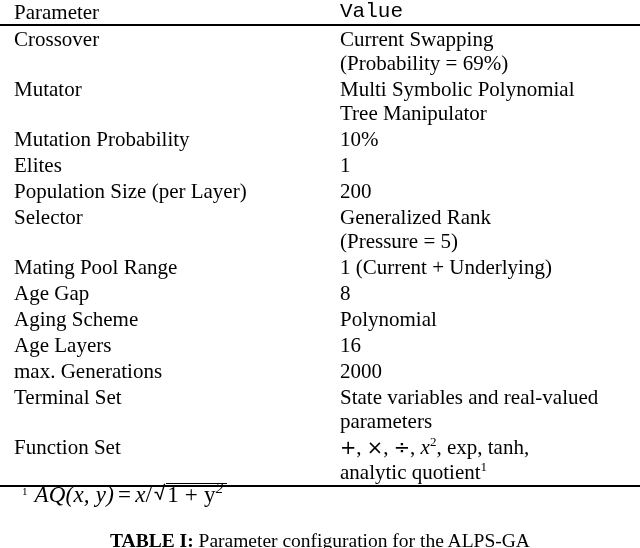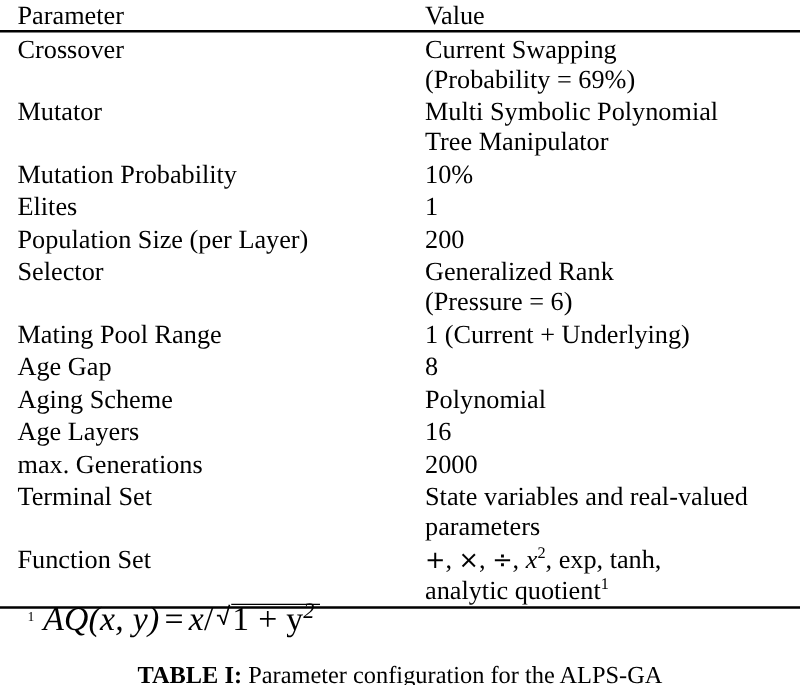--- a/index.html
+++ b/index.html
@@ -46,21 +46,21 @@
     text-align: left;
     vertical-align: top;
     padding: 0;
     font-weight: normal;
   }
 
   .hdr-row th {
     padding-bottom: 1px;
   }
   .hdr-row th.param-h { padding-left: 14px; }
-  .hdr-row th.value-h { padding-left: 5px; }
+  .hdr-row th.value-h { padding-left: 5px; font-family: Liberation Mono, monospace; }
 
   
   .rule-top,
   .rule-bottom {
     height: 2px;
     background: #000000;
     width: 640px;
   }
 
   tbody.body-rows tr td.p-cell {
@@ -103,21 +103,21 @@
   }
   .footnote .fmark {
     font-size: 11px;
     vertical-align: super;
     line-height: 0;
     margin-right: 7px;
   }
   .formula {
     display: inline-block;
     font-style: italic;
-    font-size: 27px;
+    font-size: 23px;
     letter-spacing: .2px;
     font-family: Liberation Serif, serif;
   }
   .formula .eqs { font-style: normal; margin: 0 4px; }
   .formula .slash { font-style: normal; }
   .radical {
     display: inline-block;
     position: relative;
     padding-left: 13px;
     margin-left: 2px;
@@ -211,21 +211,21 @@
           <td class="p-cell">Population Size (per Layer)</td>
           <td class="v-cell">
             <span class="vline">200</span>
           </td>
         </tr>
 
         <tr>
           <td class="p-cell">Selector</td>
           <td class="v-cell">
             <span class="vline">Generalized Rank</span>
-            <span class="vline">(Pressure = 6)</span>
+            <span class="vline">(Pressure = 5)</span>
           </td>
         </tr>
 
         <tr>
           <td class="p-cell">Mating Pool Range</td>
           <td class="v-cell">
             <span class="vline">1 (Current + Underlying)</span>
           </td>
         </tr>
 

